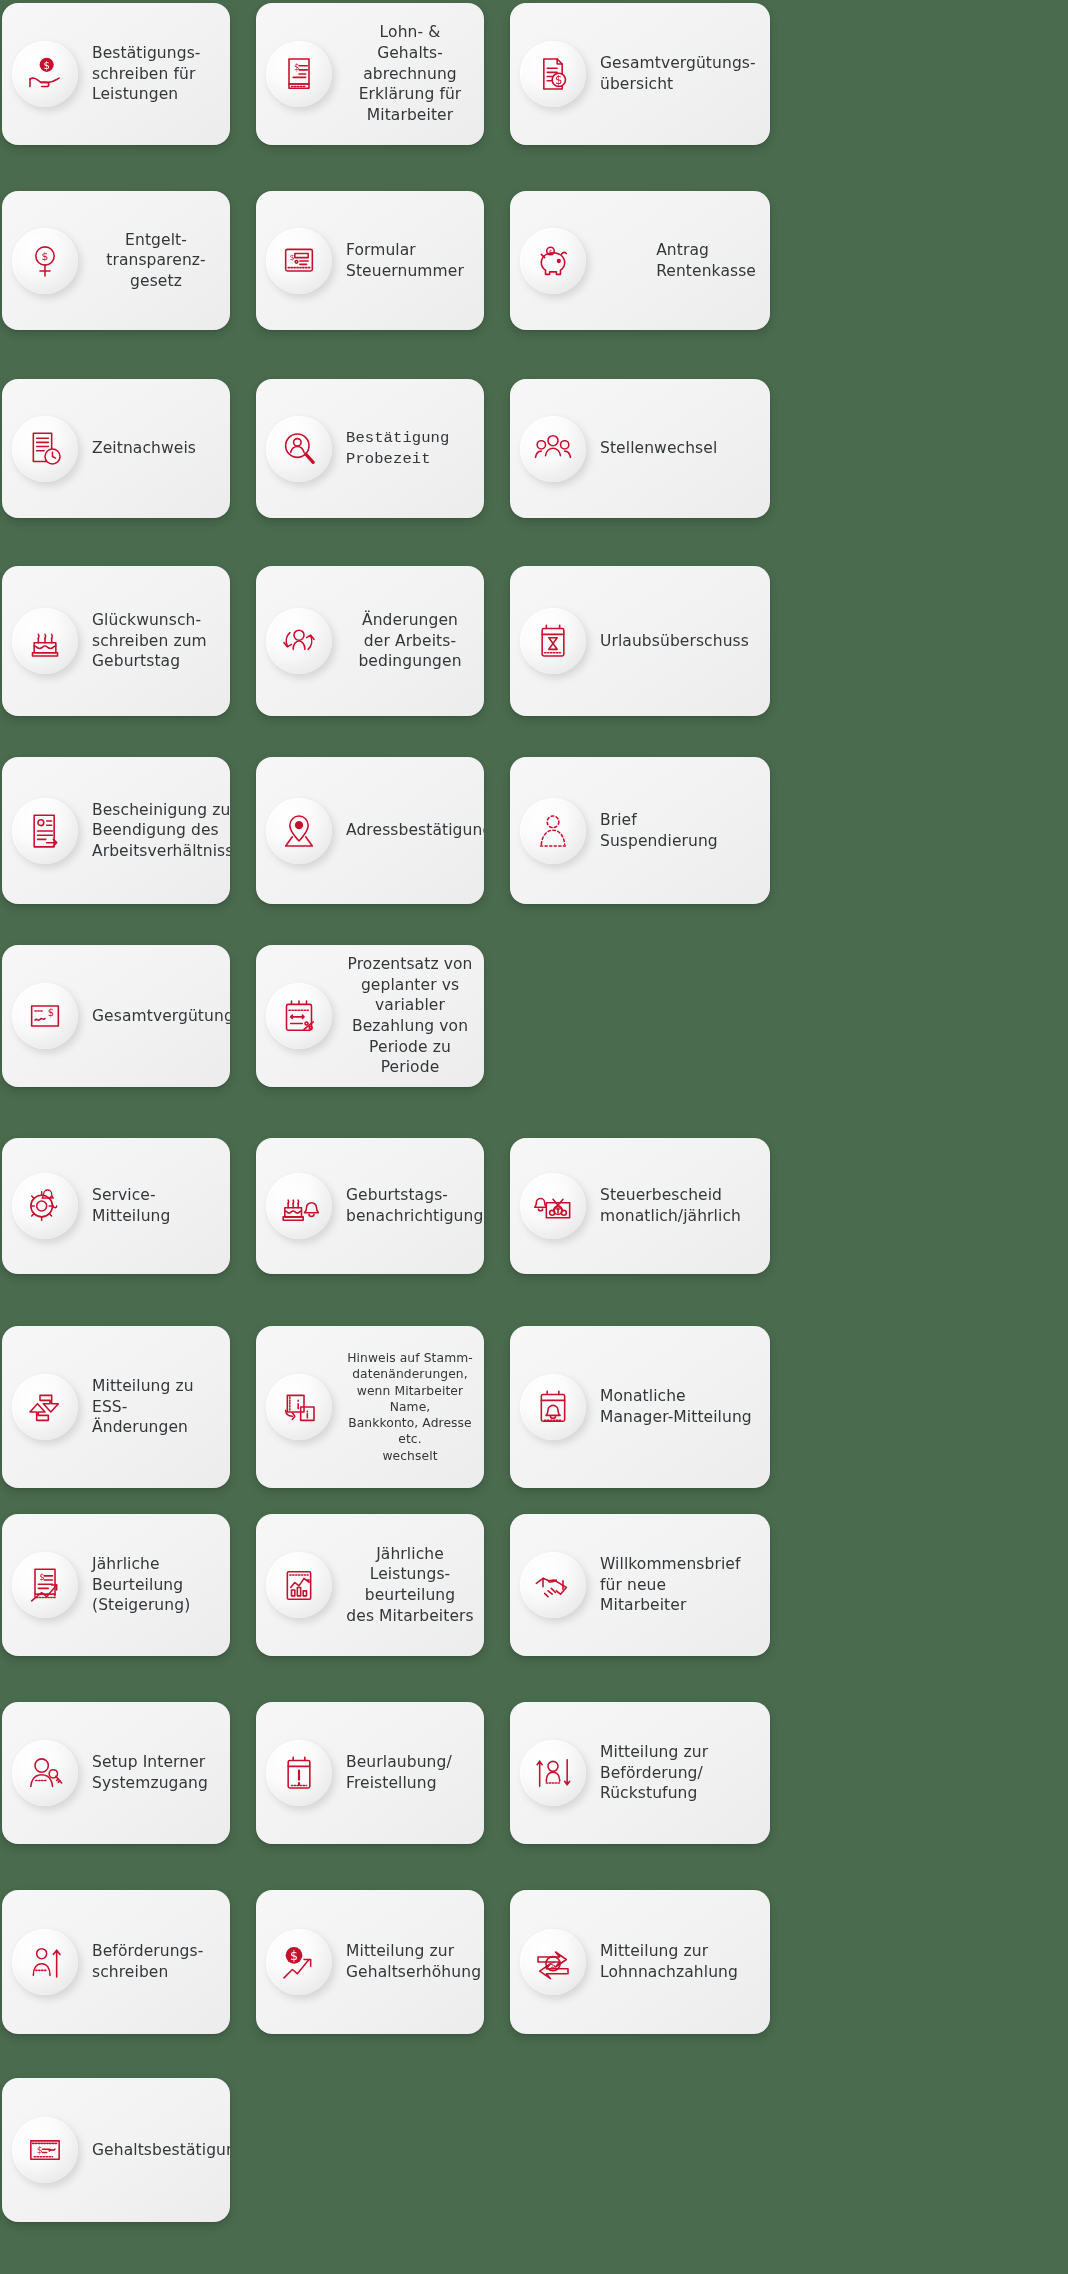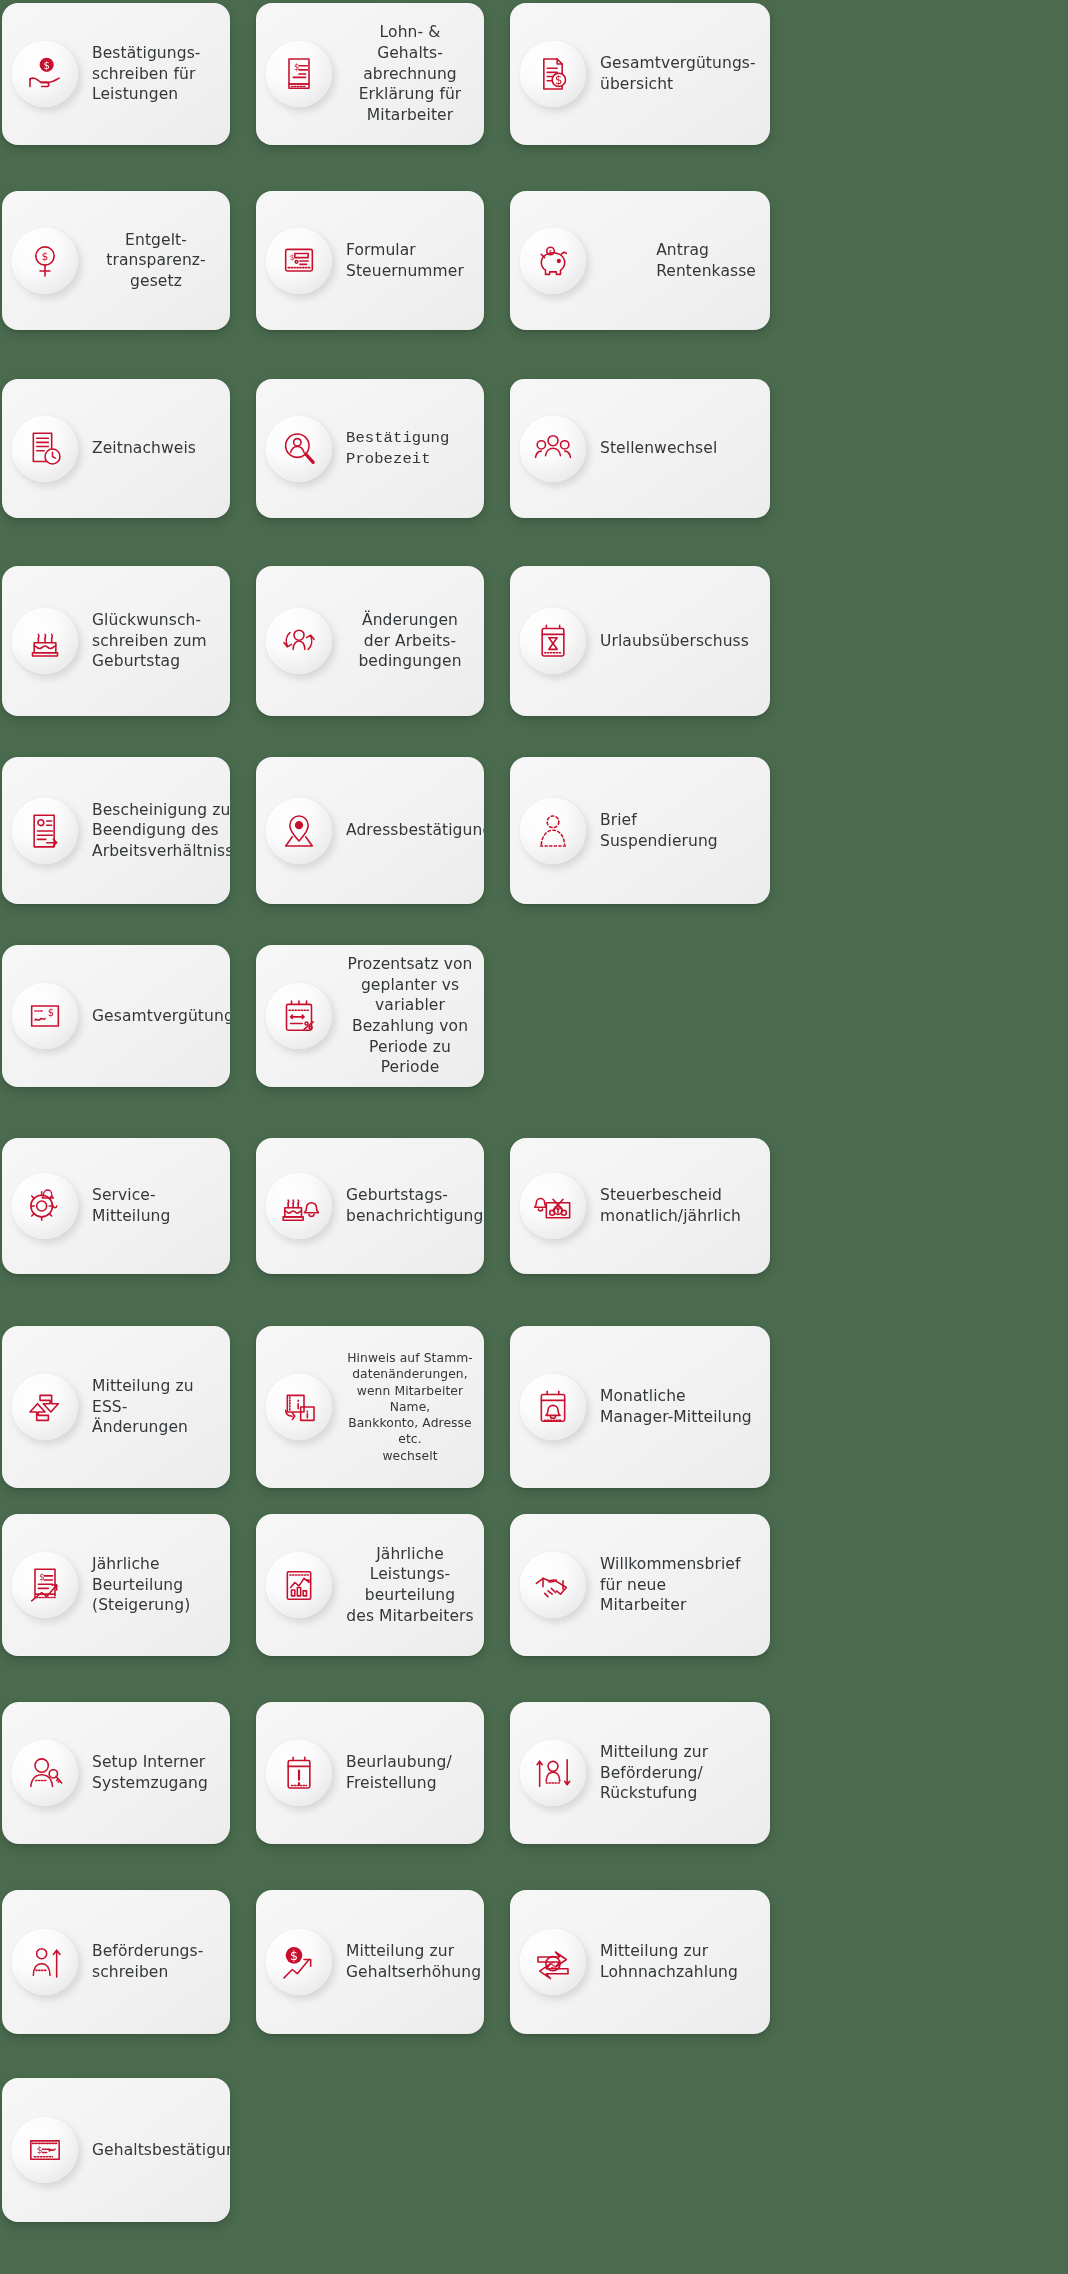--- a/index.html
+++ b/index.html
@@ -152,21 +152,21 @@
         <svg width="40" height="40" viewBox="0 0 48 48" fill="none" stroke="#c8102e" stroke-width="1.9" stroke-linecap="round" stroke-linejoin="round">
           <circle cx="22" cy="20" r="14"></circle>
           <circle cx="22" cy="16" r="4.5"></circle>
           <path d="M14 28c1.5-5 5-7 8-7s6.5 2 8 7"></path>
           <path d="M32 30l9 10" stroke-width="4"></path>
         </svg>
       </div>
       <div class="label">Bestätigung
 Probezeit</div>
     </div>
-    <div class="card align-left" style="left: 510px; width: 260px; top: 379px; height: 139px; border-radius: 14px;">
+    <div class="card align-left" style="left: 510px; width: 260px; top: 379px; height: 139px;">
       <div class="icon-wrap">
         <svg width="40" height="40" viewBox="0 0 48 48" fill="none" stroke="#c8102e" stroke-width="1.9" stroke-linecap="round" stroke-linejoin="round">
           <circle cx="24" cy="14" r="6"></circle>
           <path d="M15 32c1-6 5-9 9-9s8 3 9 9"></path>
           <circle cx="10" cy="19" r="5"></circle>
           <path d="M3 34c.8-5 3.5-7.5 7-7.5"></path>
           <circle cx="38" cy="19" r="5"></circle>
           <path d="M45 34c-.8-5-3.5-7.5-7-7.5"></path>
         </svg>
       </div>
@@ -396,21 +396,21 @@
         <svg width="40" height="40" viewBox="0 0 48 48" fill="none" stroke="#c8102e" stroke-width="1.9" stroke-linecap="round" stroke-linejoin="round">
           <path d="M4 22l8-6 7 3 6-1 7 4 8 5-7 8-5-4"></path>
           <path d="M22 28l5 5M18 31l5 4M14 34l4 4"></path>
           <path d="M12 16v10M36 19v10"></path>
           <path d="M28 18c-3 2-6 3-9 2"></path>
         </svg>
       </div>
       <div class="label">Willkommensbrief
 für neue Mitarbeiter</div>
     </div>
-    <div class="card align-left" style="left: 2px; width: 228px; top: 1702px; height: 142px; border-radius: 17px;">
+    <div class="card align-left" style="left: 2px; width: 228px; top: 1702px; height: 142px;">
       <div class="icon-wrap">
         <svg width="40" height="40" viewBox="0 0 48 48" fill="none" stroke="#c8102e" stroke-width="1.9" stroke-linecap="round" stroke-linejoin="round">
           <circle cx="20" cy="15" r="8"></circle>
           <path d="M7 40c1-9 6-14 13-14s12 5 13 14"></path>
           <path d="M13 33h14" stroke-dasharray="1.5 2"></path>
           <circle cx="34" cy="25" r="5"></circle>
           <path d="M37 28l7 8M40 31l-2 2M42 33l-2 2"></path>
         </svg>
       </div>
       <div class="label">Setup Interner

